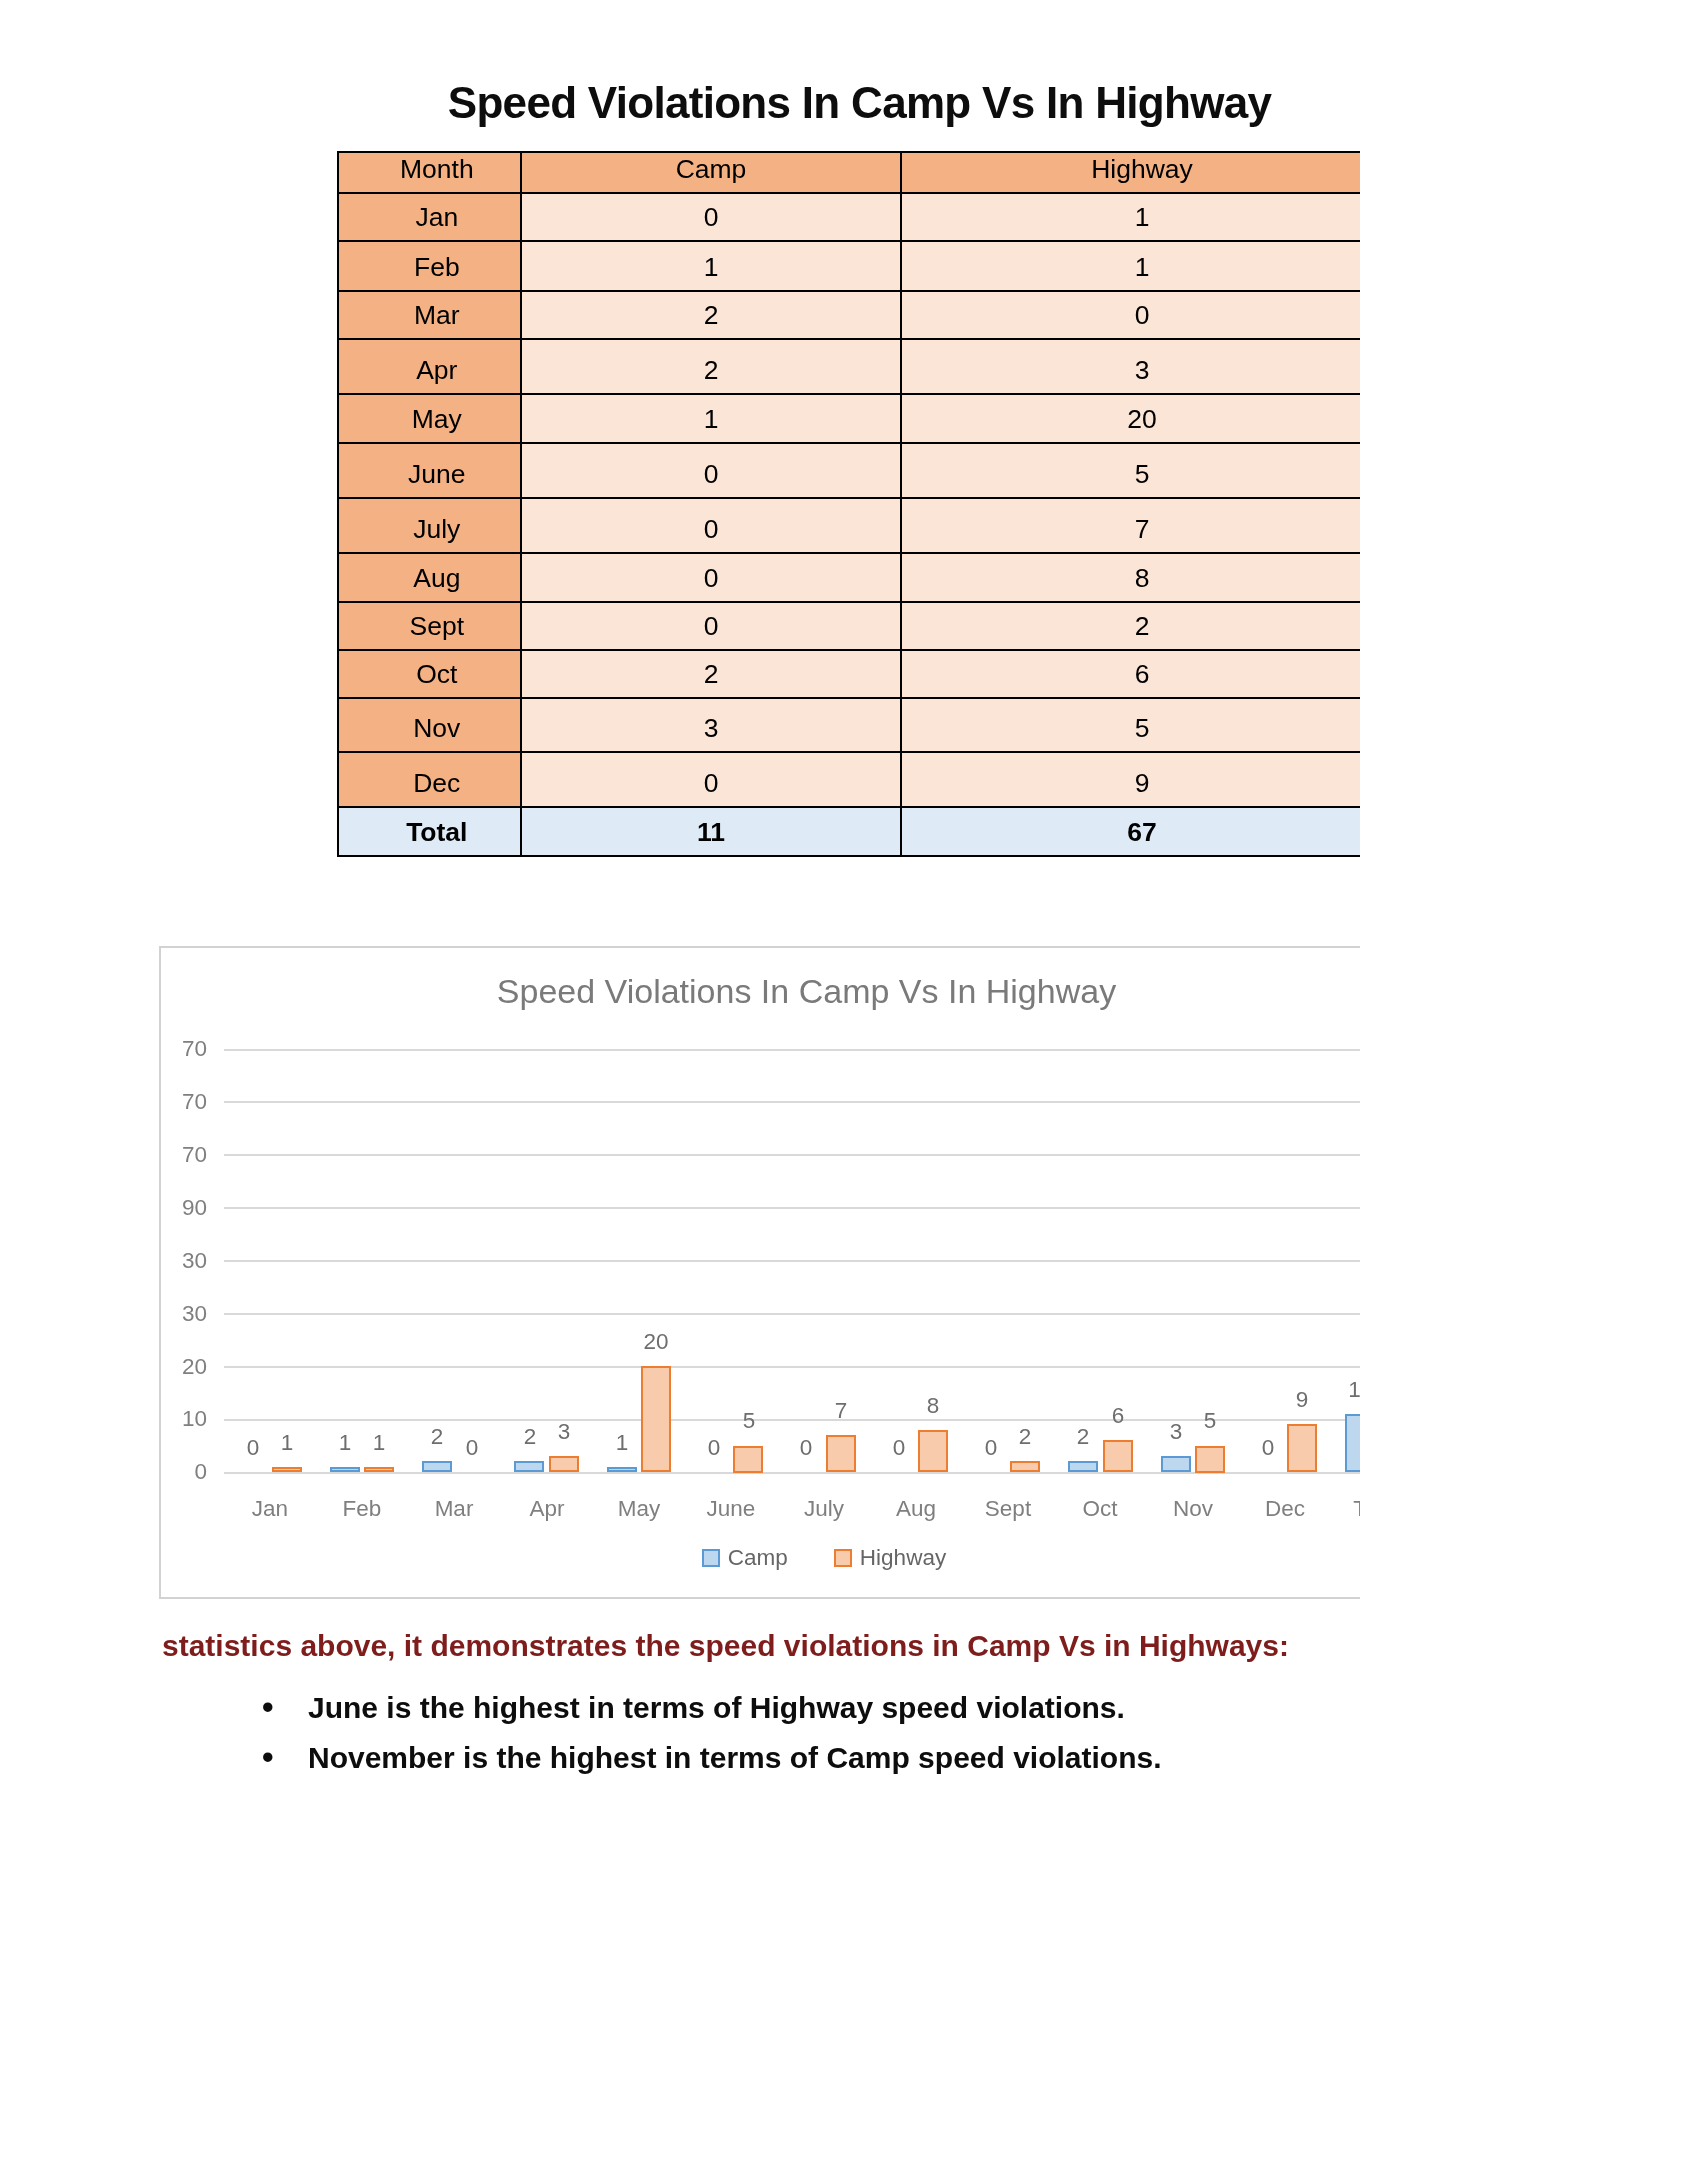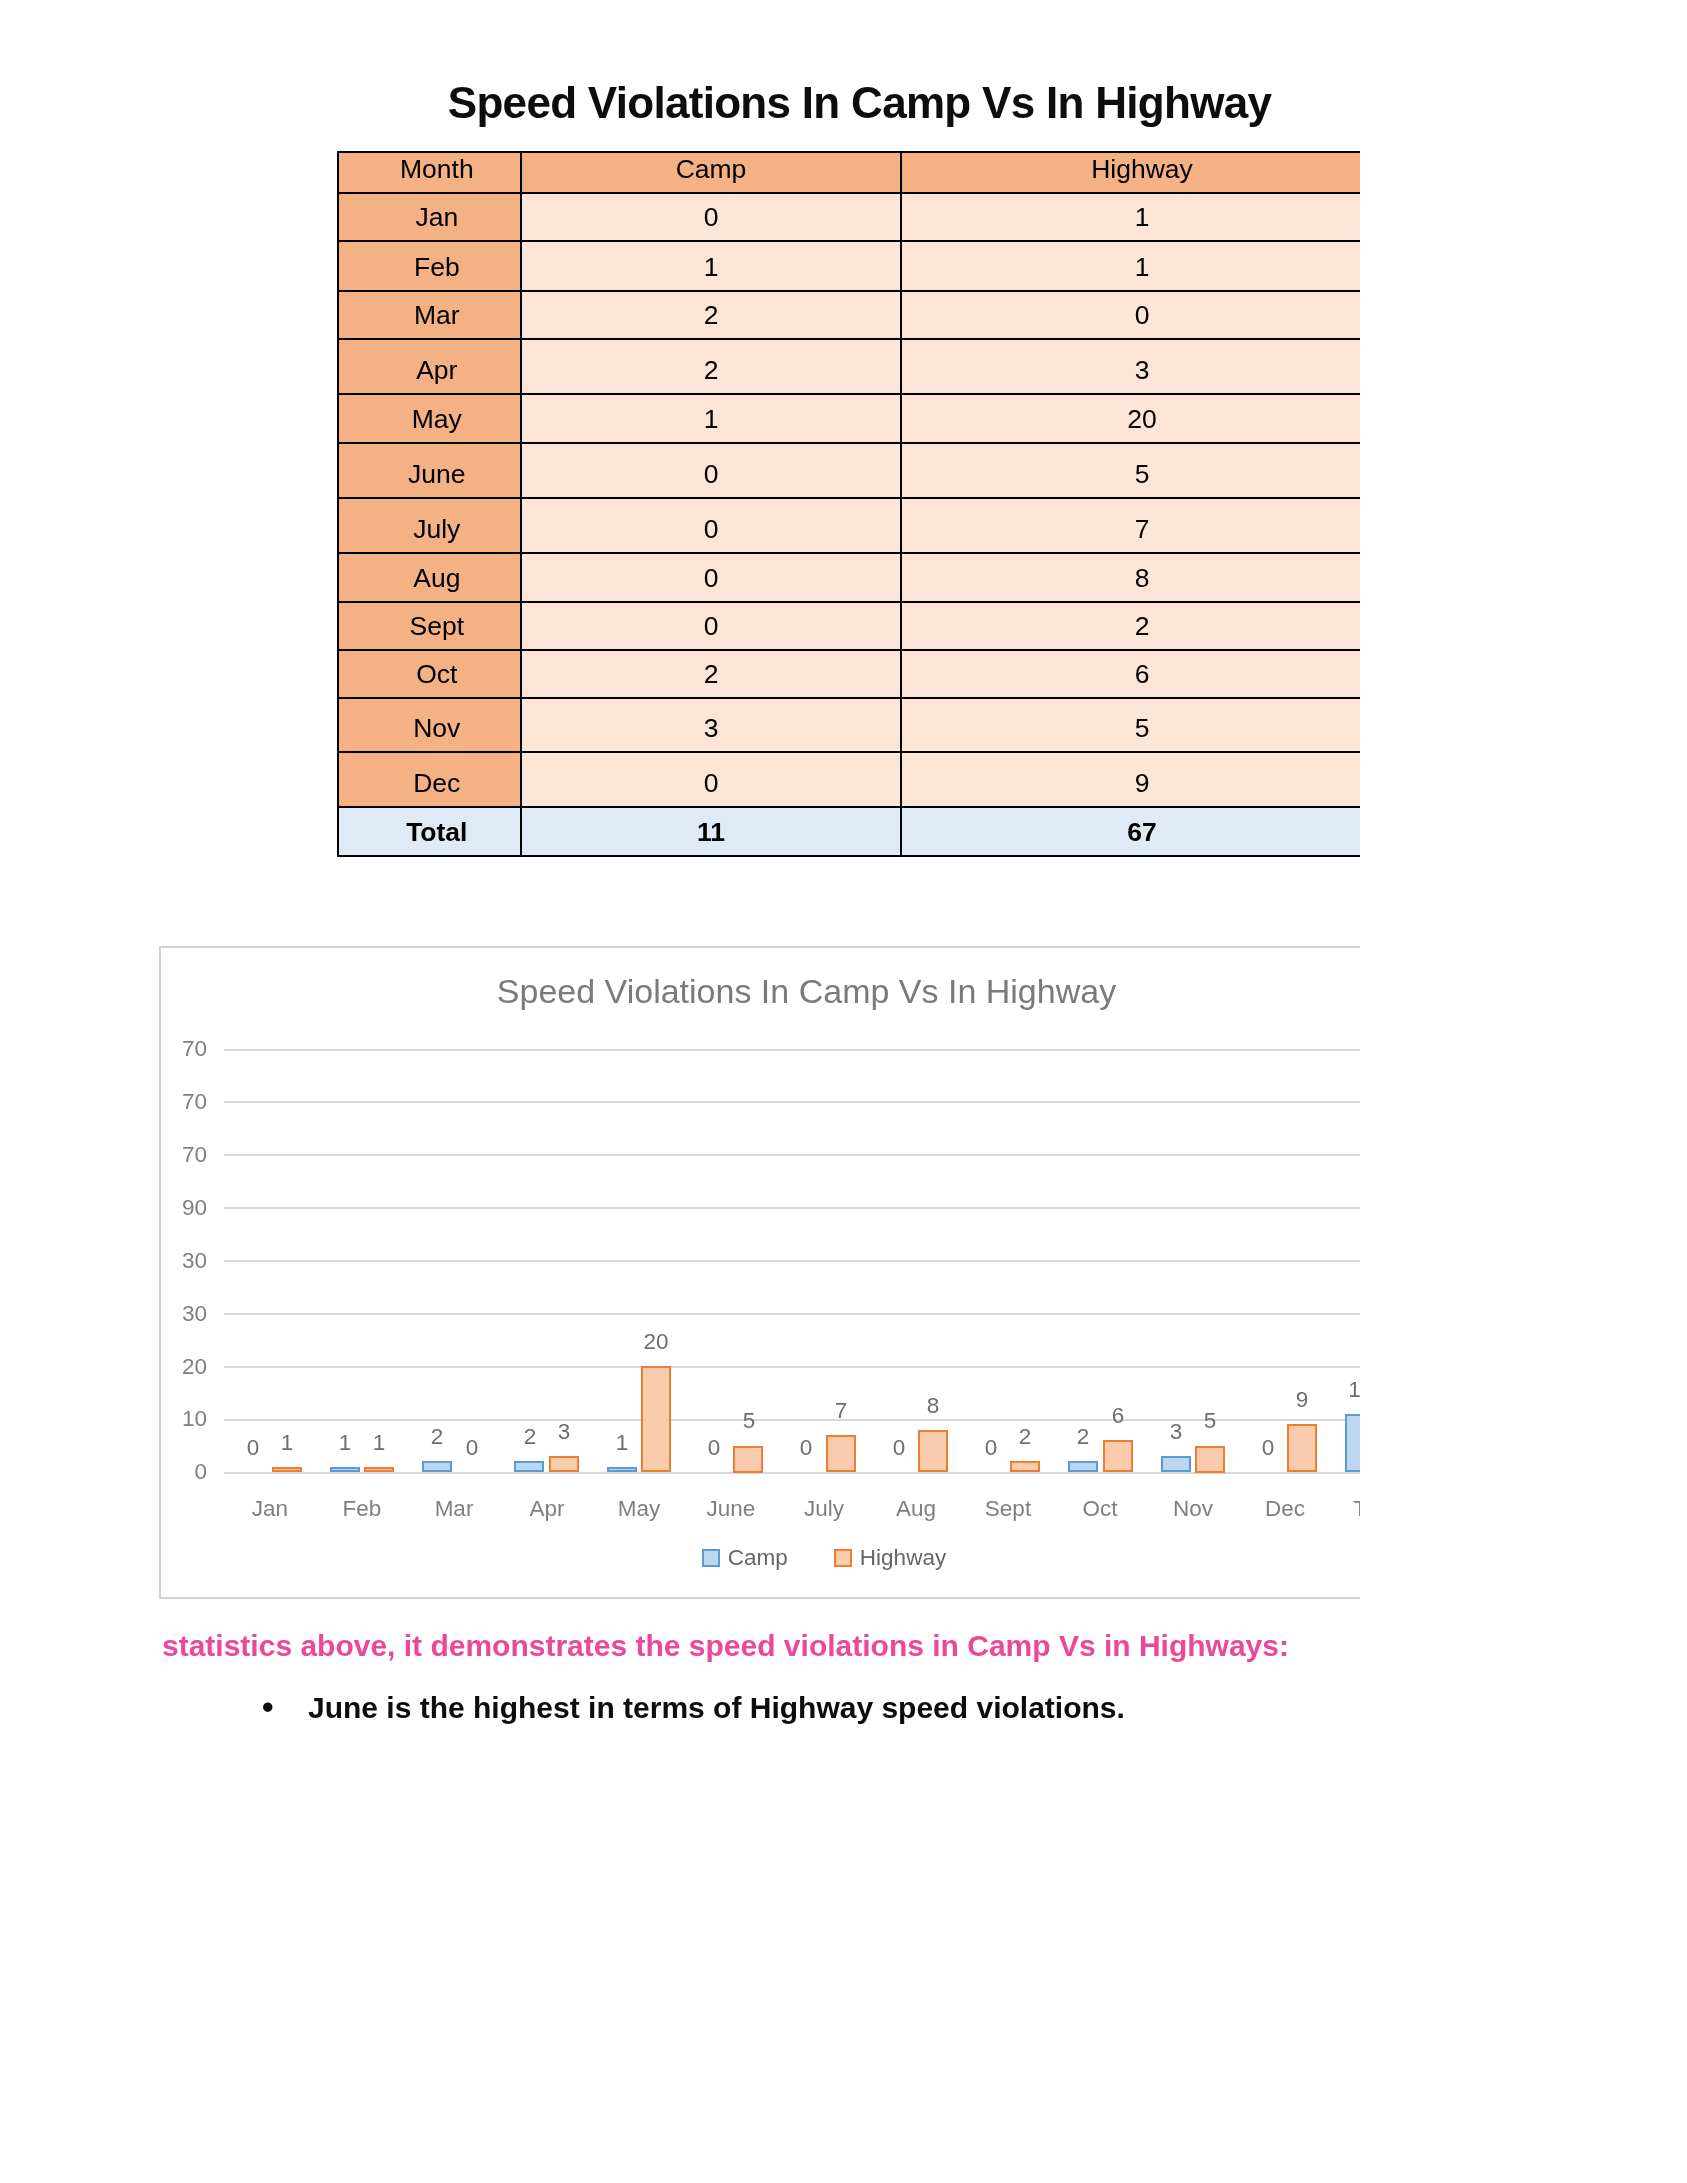--- a/index.html
+++ b/index.html
@@ -51,21 +51,21 @@
   .legend-item { display:flex; align-items:center; gap:8px; font-size:22.5px; }
   .legend-swatch { width:18px; height:18px; border-style:solid; border-width:2px; }
 
   
   .wrap-text {
     position:absolute; left:1477px; top:1007px; width:119px;
     font-size:31px; font-weight:bold; color:#0d0d0d; line-height:45px;
   }
   .para {
     position:absolute; left:162px; top:1629px; width:1422px;
-    font-size:30px; font-weight:bold; color:#ec4899;
+    font-size:30px; font-weight:bold; color:#7f1d1d;
   }
   ul.bullets { position:absolute; left:308px; top:1691px; list-style:none; }
   ul.bullets li {
     position:relative; font-size:30px; font-weight:bold; color:#0d0d0d;
     margin-bottom:16px; line-height:34px;
   }
   ul.bullets li::before {
     content:"\2022"; position:absolute; left:-46px; top:-1.3px; font-size:33px;
   }
 </style>
@@ -249,16 +249,17 @@
         </div>
       </div>
   </div>
 
   <div class="wrap-text">From the</div>
 
   <p class="para">statistics above, it demonstrates the speed violations in Camp Vs in Highways:</p>
 
   <ul class="bullets">
     <li>June is the highest in terms of Highway speed violations.</li>
+    <li>November is the highest in terms of Camp speed violations.</li>
   </ul>
 
 </div>
 
 
 </body></html>

